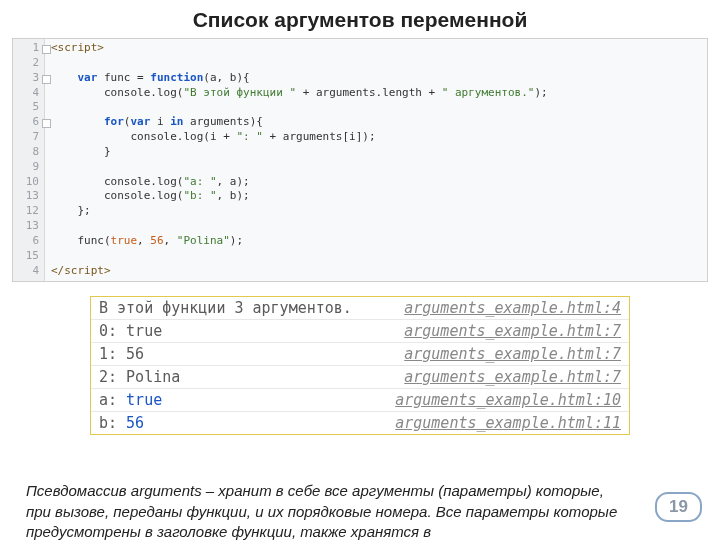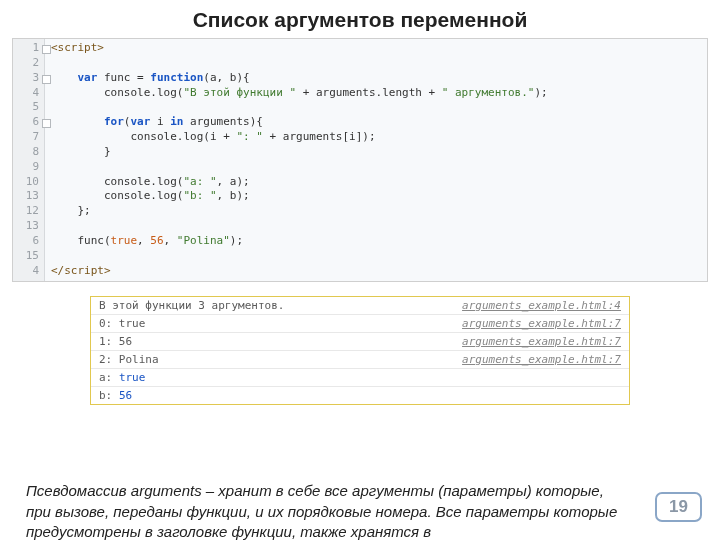--- a/index.html
+++ b/index.html
@@ -57,21 +57,21 @@
   .str { color: #407a2f; }
   .num { color: #c75c17; }
   .bool { color: #c75c17; }
   .tag { color: #7a561c; }
 
   .console-block {
     margin: 14px 90px 0 90px;
     border: 1px solid #e1c84f;
     background: #fff;
     font-family: "Consolas", monospace;
-    font-size: 11px;
+    font-size: 15px;
     color: #5a5a5a;
     text-align: right;
   }
   .console-row {
     display: flex;
     justify-content: space-between;
     padding: 2px 8px;
     border-bottom: 1px solid #e8e8e8;
   }
   .console-row:last-child { border-bottom: none; }
@@ -86,21 +86,21 @@
     font-style: italic;
     color: #222;
     line-height: 1.35;
   }
   .desc .kw-em { font-weight: normal; font-style: italic; margin-top: 43px; }
 
   .page-badge {
     position: absolute;
     right: 18px; bottom: 18px;
     border: 2px solid #8aa6c7;
-    border-radius: 7px;
+    border-radius: 13px;
     padding: 3px 12px;
     color: #8a97a6;
     font-weight: bold;
     font-size: 17px;
   }
 </style>
 </head>
 <body>
 
 <div class="title">Список аргументов переменной</div>
@@ -139,23 +139,25 @@
     <div class="console-row">
       <span>1: 56</span>
       <span class="src">arguments_example.html:7</span>
     </div>
     <div class="console-row">
       <span>2: Polina</span>
       <span class="src">arguments_example.html:7</span>
     </div>
     <div class="console-row">
       <span>a:  <span class="cval-true">true</span></span>
+      <span class="src">arguments_example.html:10</span>
     </div>
     <div class="console-row">
       <span>b:  <span class="cval-num">56</span></span>
+      <span class="src">arguments_example.html:11</span>
     </div>
   </div>
 
 <div class="desc">
   <span>Псевдомассив </span><span class="kw-em">arguments</span><span> – хранит в себе все аргументы (параметры) которые, при вызове, переданы функции, и их порядковые номера. Все параметры которые предусмотрены в заголовке функции, также хранятся в</span>
 </div>
 
 <div class="page-badge">19</div>
 
 </body></html>

